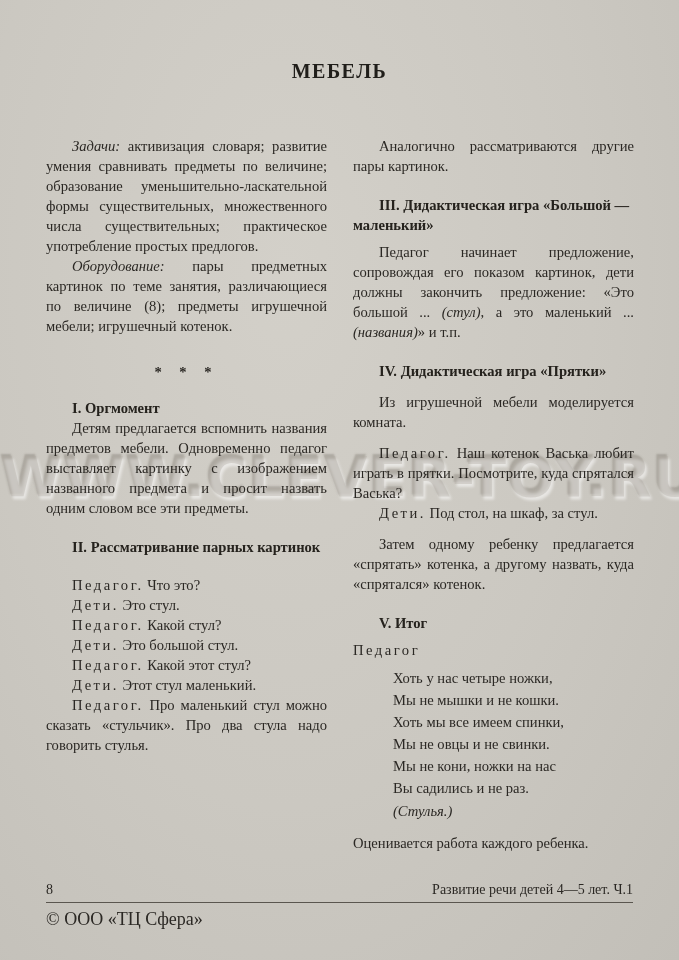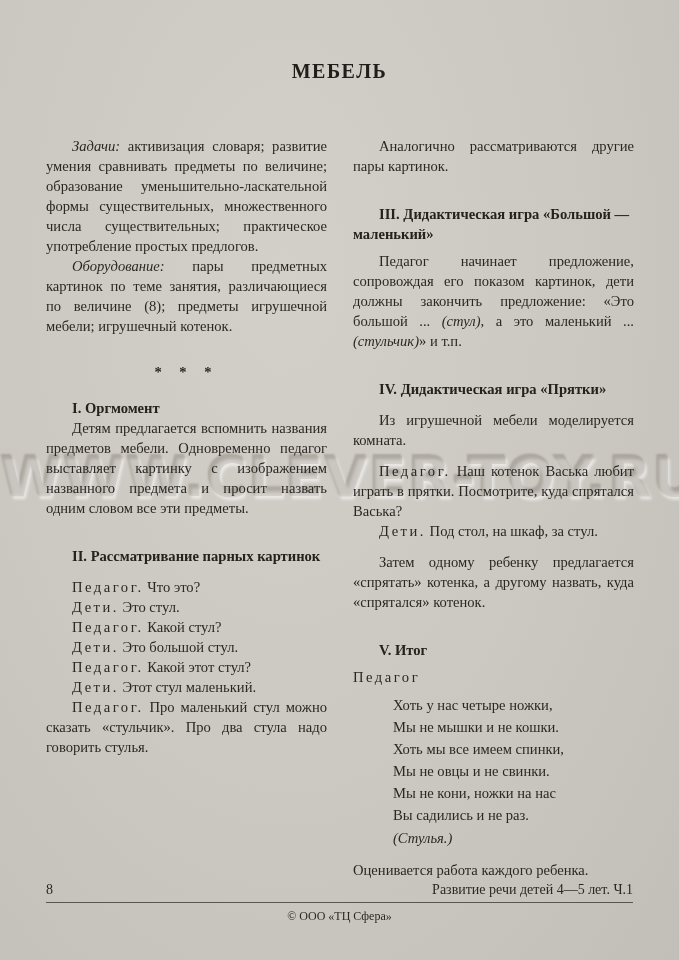--- a/index.html
+++ b/index.html
@@ -18,42 +18,42 @@
   }
   .columns {
     position: absolute; top: 136px; left: 46px; width: 588px;
     display: flex; gap: 26px;
   }
   .col { width: 281px; font-size: 14.6px; line-height: 20px; text-align: justify; }
   .col p { text-indent: 26px; }
   .ital { font-style: italic; }
   .heading { font-weight: bold; text-indent: 26px; text-align: left; color: #25221d; }
   .sep { text-align: center; font-weight: bold; letter-spacing: 7px; text-indent: 0 !important; margin: 26px 0 16px 0; }
-  .h-gap { margin-top: 28px; margin-bottom: 7px; }
+  .h-gap { margin-top: 19px; margin-bottom: 7px; }
   .speaker { letter-spacing: 2.5px; }
   .dlg { text-indent: 26px; }
-  .dlg-block { margin-top: 11px; }
+  .dlg-block { margin-top: 18px; }
   .para-gap { margin-top: 11px; }
   .poem { margin: 7px 0 0 40px; text-align: left; line-height: 22px; }
   .poem-line { text-indent: 0; }
   .poem-attr { font-style: italic; padding-right: 28px; margin-top: 1px; }
   .watermark {
     position: absolute; top: 444px; left: 0; right: 0;
     text-align: center;
     font-family: "DejaVu Sans", sans-serif;
     font-size: 56px; font-weight: bold; letter-spacing: 1px;
     color: rgba(176, 172, 163, 0.38);
     text-shadow: 2px 3px 3px rgba(255,255,255,0.55), -1px -2px 2px rgba(85,80,70,0.28);
     white-space: nowrap;
     pointer-events: none;
   }
   .footer { position: absolute; left: 46px; right: 46px; top: 882px; font-size: 14px; }
   .footer-top { display: flex; justify-content: space-between; align-items: flex-end; padding-bottom: 4px; }
   .footer-rule { border: 0; border-top: 1.2px solid #5a564f; height: 0; }
-  .footer-bottom { text-align: center; padding-top: 6px; font-size: 12px; }
+  .footer-bottom { text-align: left; padding-top: 6px; font-size: 18px; }
 </style>
 </head>
 <body>
 
 <div class="page">
 
   <div class="page-title">МЕБЕЛЬ</div>
 
   <div class="watermark">WWW.CLEVER-TOY.RU</div>
 
@@ -78,21 +78,21 @@
         <p class="dlg"><span class="speaker">Педагог.</span><span> Какой этот стул?</span></p>
         <p class="dlg"><span class="speaker">Дети.</span><span> Этот стул маленький.</span></p>
         <p class="dlg"><span class="speaker">Педагог.</span><span> Про маленький стул можно сказать «стульчик». Про два стула надо говорить стулья.</span></p>
       </div>
     </div>
 
     <div class="col">
       <p>Аналогично рассматриваются другие пары картинок.</p>
 
       <div class="heading h-gap">III. Дидактическая игра «Большой — маленький»</div>
-      <p><span>Педагог начинает предложение, сопровождая его показом картинок, дети должны закончить предложение: «Это большой ... </span><span class="ital">(стул)</span><span>, а это маленький ... </span><span class="ital">(стульчик)</span><span>» и т.п.</span></p>
+      <p><span>Педагог начинает предложение, сопровождая его показом картинок, дети должны закончить предложение: «Это большой ... </span><span class="ital">(стул)</span><span>, а это маленький ... </span><span class="ital">(названия)</span><span>» и т.п.</span></p>
 
       <div class="heading h-gap">IV. Дидактическая игра «Прятки»</div>
       <p class="para-gap">Из игрушечной мебели моделируется комната.</p>
 
       <div class="dlg-block para-gap">
         <p class="dlg"><span class="speaker">Педагог.</span><span> Наш котенок Васька любит играть в прятки. Посмотрите, куда спрятался Васька?</span></p>
         <p class="dlg"><span class="speaker">Дети.</span><span> Под стол, на шкаф, за стул.</span></p>
       </div>
 
       <p class="para-gap">Затем одному ребенку предлагается «спрятать» котенка, а другому назвать, куда «спрятался» котенок.</p>

